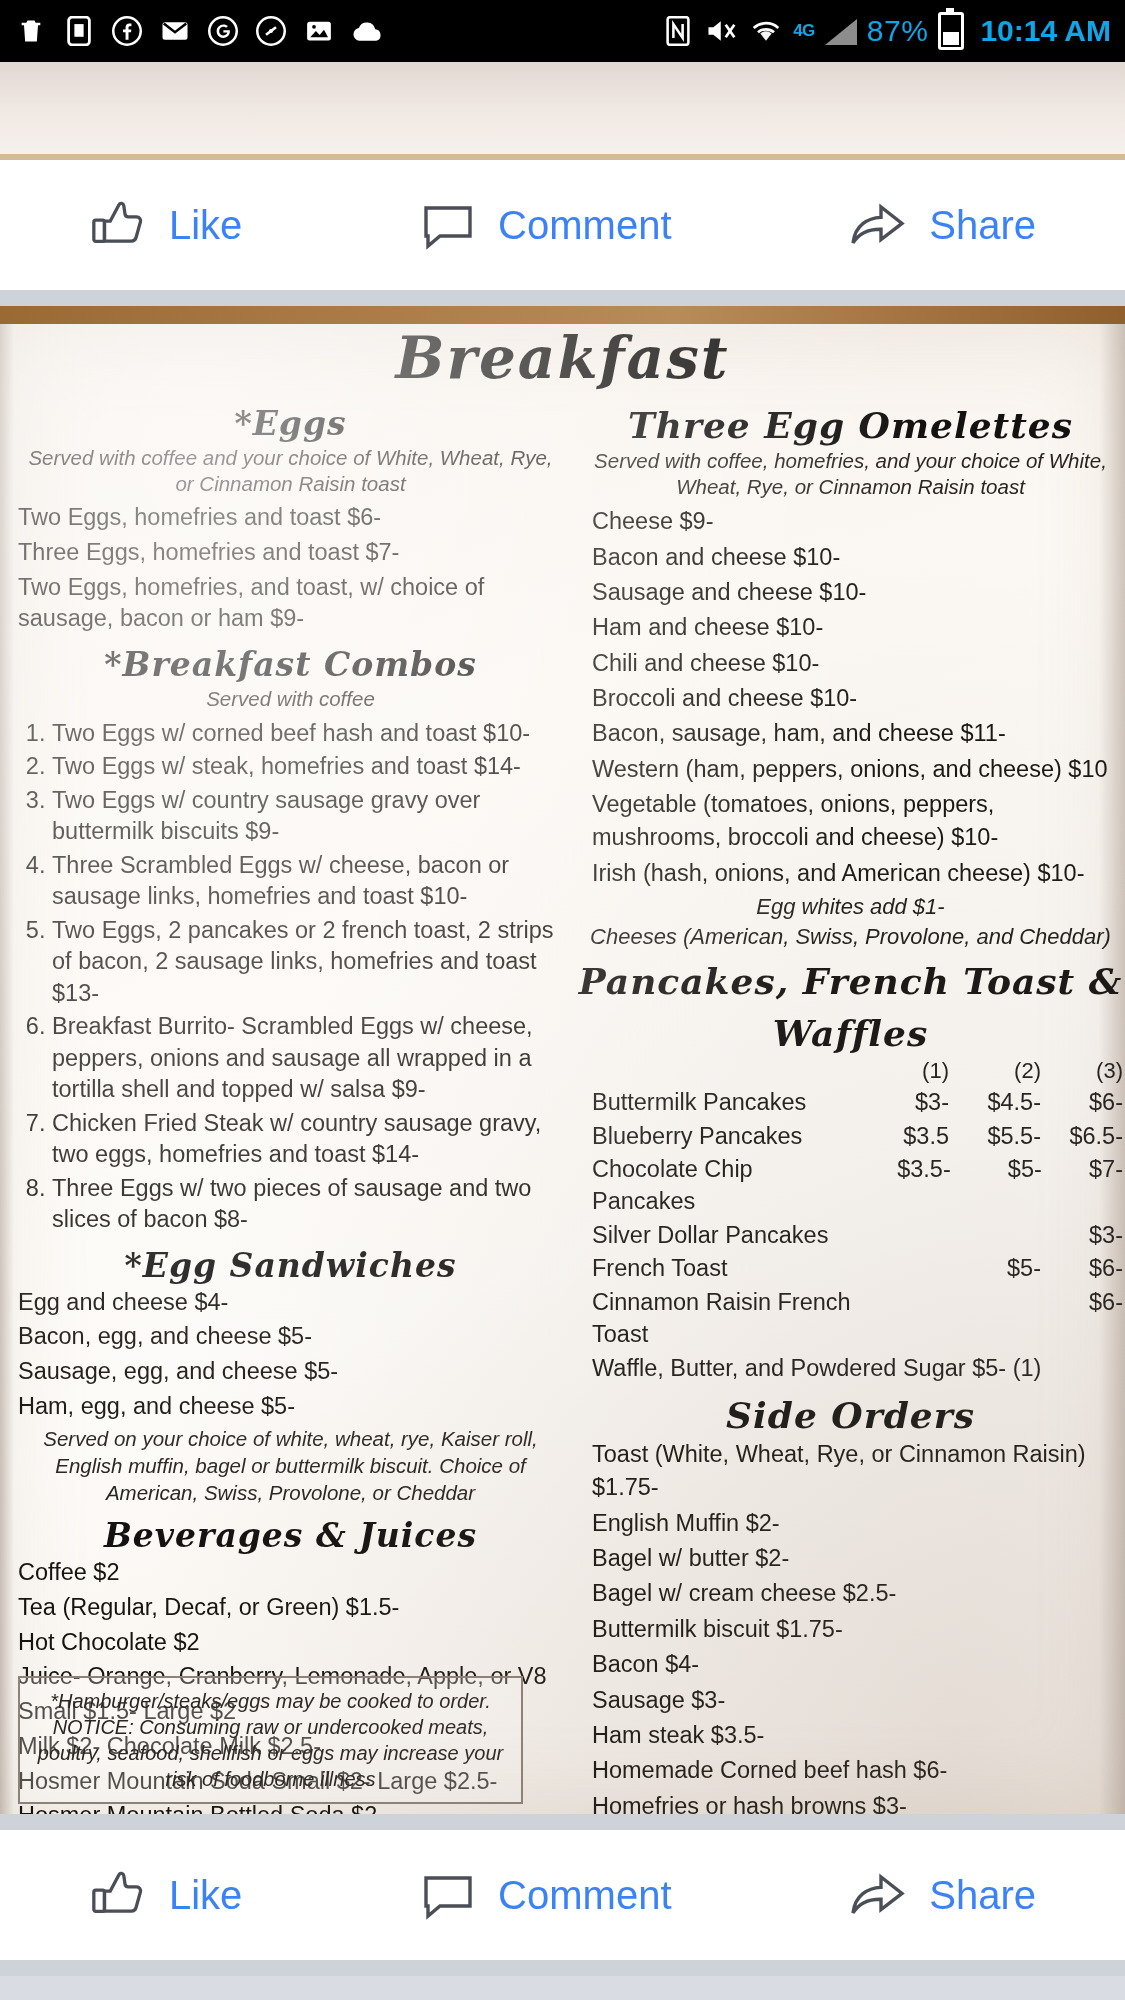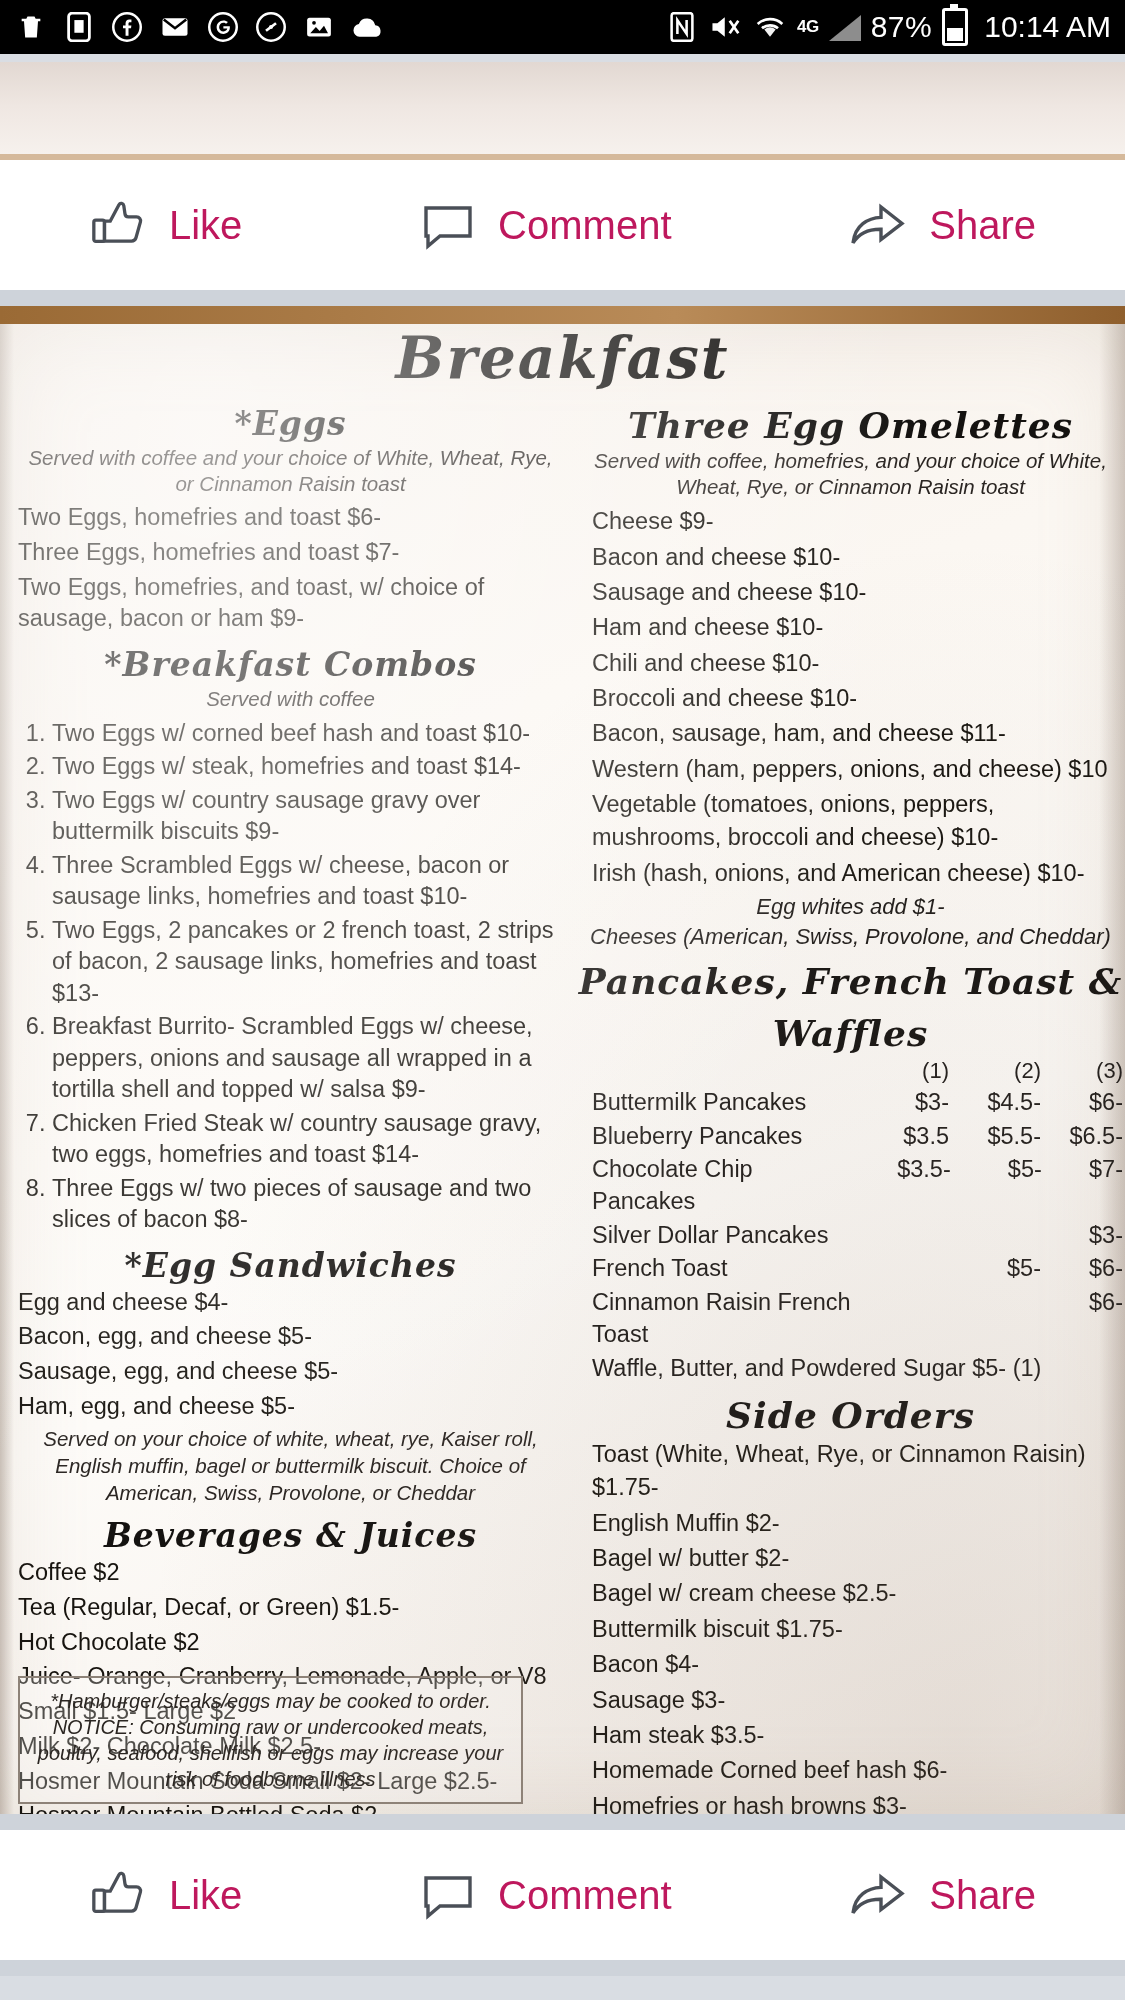--- a/index.html
+++ b/index.html
@@ -6,31 +6,31 @@
   body{
     width:1125px;height:2000px;
     background:#ffffff;
     font-family:"Liberation Sans", sans-serif;
     overflow:hidden;
   }
   .screen{position:relative;width:1125px;height:2000px;background:#d9dde3;}
 
   
   .statusbar{
-    position:absolute;top:0;left:0;width:1125px;height:54px;
-    background:#000;color:#ffffff;display:flex;align-items:center;
+    position:absolute;top:0;left:0;width:1125px;height:62px;
+    background:#000;color:#0ea5e9;display:flex;align-items:center;
     padding:0 14px;box-sizing:border-box;
   }
   .status-left{display:flex;align-items:center;gap:14px;flex:0 0 auto;}
   .status-right{display:flex;align-items:center;gap:10px;margin-left:auto;}
   .sicon{width:34px;height:34px;display:inline-flex;align-items:center;justify-content:center;
     color:#fff;font-size:24px;line-height:1;}
   .sicon svg{display:block;}
   .battery-text{font-size:30px;font-weight:400;letter-spacing:.5px;}
-  .clock{font-size:30px;font-weight:400;margin-left:6px;}
+  .clock{font-size:30px;font-weight:700;margin-left:6px;}
   .bat-glyph{width:20px;height:32px;border:3px solid #fff;border-radius:3px;position:relative;}
   .bat-glyph:before{content:"";position:absolute;top:-7px;left:5px;width:8px;height:4px;background:#fff;}
   .bat-glyph:after{content:"";position:absolute;left:2px;right:2px;bottom:2px;height:40%;background:#fff;}
   .sig{width:32px;height:28px;position:relative;overflow:hidden;}
   .sig:before{content:"";position:absolute;right:0;bottom:0;border-left:32px solid transparent;border-bottom:26px solid #8d8d8d;}
   .fourg{font-size:17px;font-weight:bold;letter-spacing:-.5px;}
 
   
   .photo-top{
     position:absolute;top:62px;left:0;width:1125px;height:98px;
@@ -40,21 +40,21 @@
   .photo-top:after{content:"";position:absolute;left:0;bottom:0;width:1125px;height:6px;background:#b98b58;opacity:.55;}
 
   
   .actionbar{
     position:absolute;left:0;width:1125px;height:130px;background:#fff;
     display:flex;align-items:center;justify-content:space-around;
   }
   .actionbar.top{top:160px;}
   .actionbar.bottom{top:1830px;}
   .act{display:flex;align-items:center;gap:22px;color:#4a4f57;}
-  .act .lbl{font-size:40px;color:#be185d;}
+  .act .lbl{font-size:40px;color:#3b82f6;}
   .act svg{display:block;}
 
   .gapbar{position:absolute;left:0;width:1125px;height:16px;background:#ced3da;}
   .gapbar.g1{top:290px;}
   .gapbar.g2{top:1814px;}
   .gapbar.g3{top:1960px;}
 
   
   .menu-photo{
     position:absolute;top:306px;left:0;width:1125px;height:1508px;

